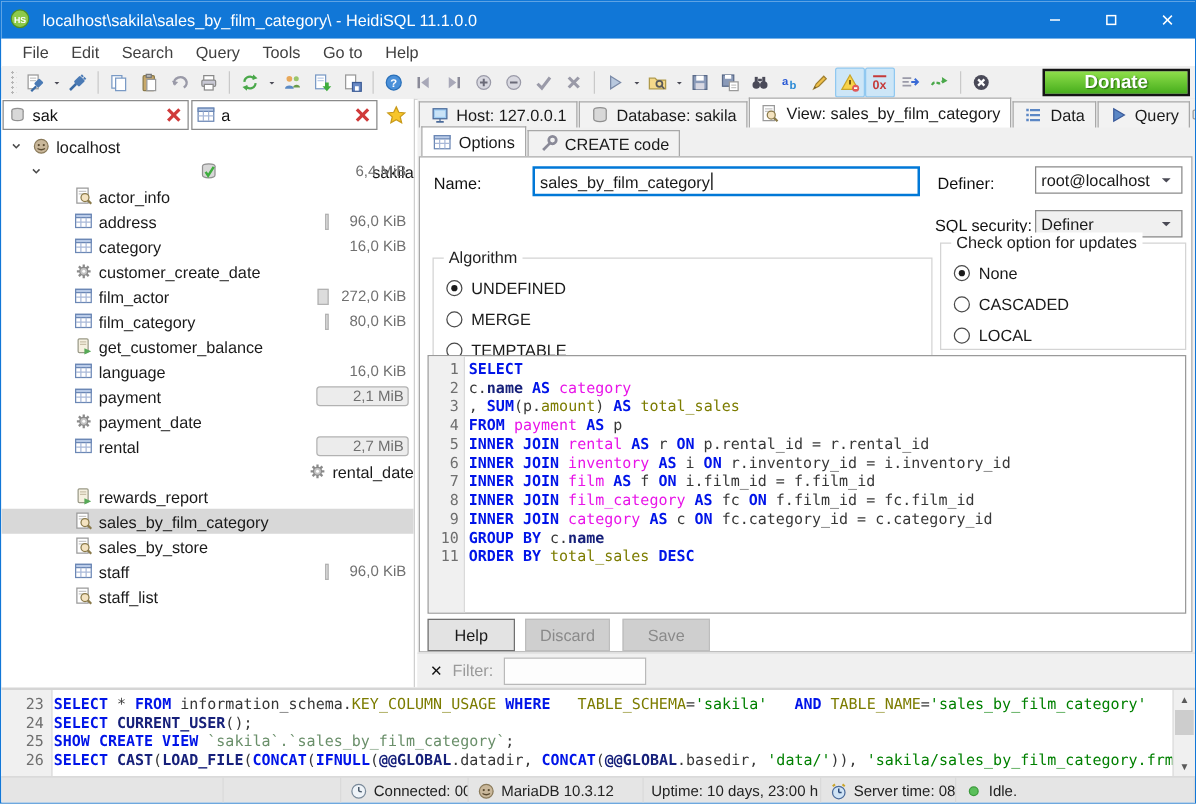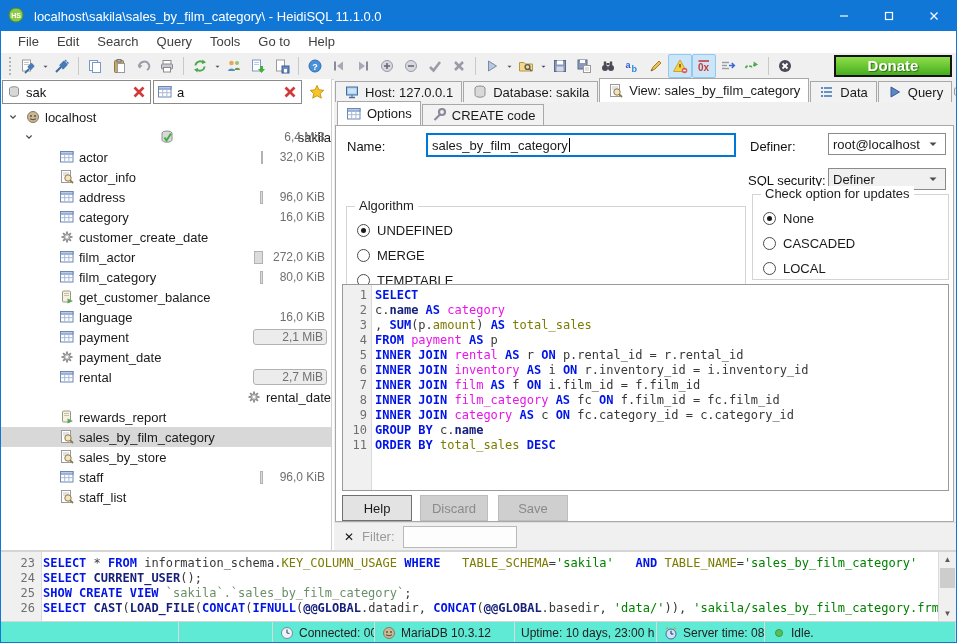--- a/index.html
+++ b/index.html
@@ -83,21 +83,21 @@
   
   #logpanel{position:absolute;left:0;right:0;top:549px;height:71px;background:#fff;border-top:2px solid #d5d5d5;box-sizing:border-box;overflow:hidden;}
   #logpanel .gutter{width:40px;}
   #log-lines{position:absolute;left:0;top:4px;right:17px;overflow:hidden;}
   #logpanel .codeline .ln{width:34px;}
   #log-scroll{position:absolute;right:0;top:0;bottom:0;width:17px;background:#f0f0f0;border-left:1px solid #dcdcdc;}
   .scr-arrow{height:15px;display:flex;align-items:center;justify-content:center;color:#5a5a5a;font-size:8px;}
   .scr-thumb{position:absolute;left:1px;right:1px;top:16px;height:20px;background:#cdcdcd;}
   .scr-down{position:absolute;bottom:0;left:0;right:0;}
   
-  #statusbar{position:absolute;left:0;right:0;top:620px;height:22px;background:#5eead4;border-top:1px solid #d5d5d5;display:flex;align-items:center;box-sizing:border-box;}
+  #statusbar{position:absolute;left:0;right:0;top:620px;height:22px;background:#e5e5e5;border-top:1px solid #d5d5d5;display:flex;align-items:center;box-sizing:border-box;}
   .scell{height:100%;display:flex;align-items:center;gap:4px;padding:0 6px;border-right:1px solid #dadada;font-size:12px;color:#222;white-space:nowrap;overflow:hidden;box-sizing:border-box;}
   svg{display:block;}
 </style>
 </head>
 <body>
 
 <div id="window">
 
   <div id="titlebar">
     <span class="appicon">
@@ -510,35 +510,20 @@
               <path d="M5.5 8.5 L7.5 11.5 L12 4.5" stroke="#3fae3f" stroke-width="2" fill="none"></path>
             </svg>
           </span>
           <span class="lbl">sakila</span>
           <span class="size">6,4 MiB</span>
         </div>
         <div class="trow" style="padding-left: 38px;">
           <span class="arrowspot"></span>
           <span class="ticon">
             <svg width="16" height="16" viewBox="0 0 16 16">
-              <rect x="1.5" y="2.5" width="12.5" height="10.5" fill="#fff" stroke="#6b87b5"></rect>
-              <rect x="1.5" y="2.5" width="12.5" height="2.6" fill="#b9cbe8" stroke="#6b87b5"></rect>
-              <line x1="5.7" y1="5.2" x2="5.7" y2="12.8" stroke="#a8b8d8"></line>
-              <line x1="9.9" y1="5.2" x2="9.9" y2="12.8" stroke="#a8b8d8"></line>
-              <line x1="1.8" y1="8.7" x2="13.8" y2="8.7" stroke="#a8b8d8"></line>
-            </svg>
-          </span>
-          <span class="lbl">actor</span>
-          <span class="bar" style="width: 2px;"></span>
-          <span class="size">32,0 KiB</span>
-        </div>
-        <div class="trow" style="padding-left: 38px;">
-          <span class="arrowspot"></span>
-          <span class="ticon">
-            <svg width="16" height="16" viewBox="0 0 16 16">
               <rect x="2.5" y="1.5" width="9" height="12" fill="#fff" stroke="#9a9a9a"></rect>
               <line x1="4" y1="4" x2="10" y2="4" stroke="#c5c5c5"></line>
               <line x1="4" y1="6" x2="10" y2="6" stroke="#c5c5c5"></line>
               <circle cx="9" cy="9" r="3.2" fill="#f4e3c0" stroke="#8a7a4a"></circle>
               <line x1="11.3" y1="11.3" x2="14" y2="14" stroke="#8a7a4a" stroke-width="1.8"></line>
             </svg>
           </span>
           <span class="lbl">actor_info</span>
         </div>
         <div class="trow" style="padding-left: 38px;">

